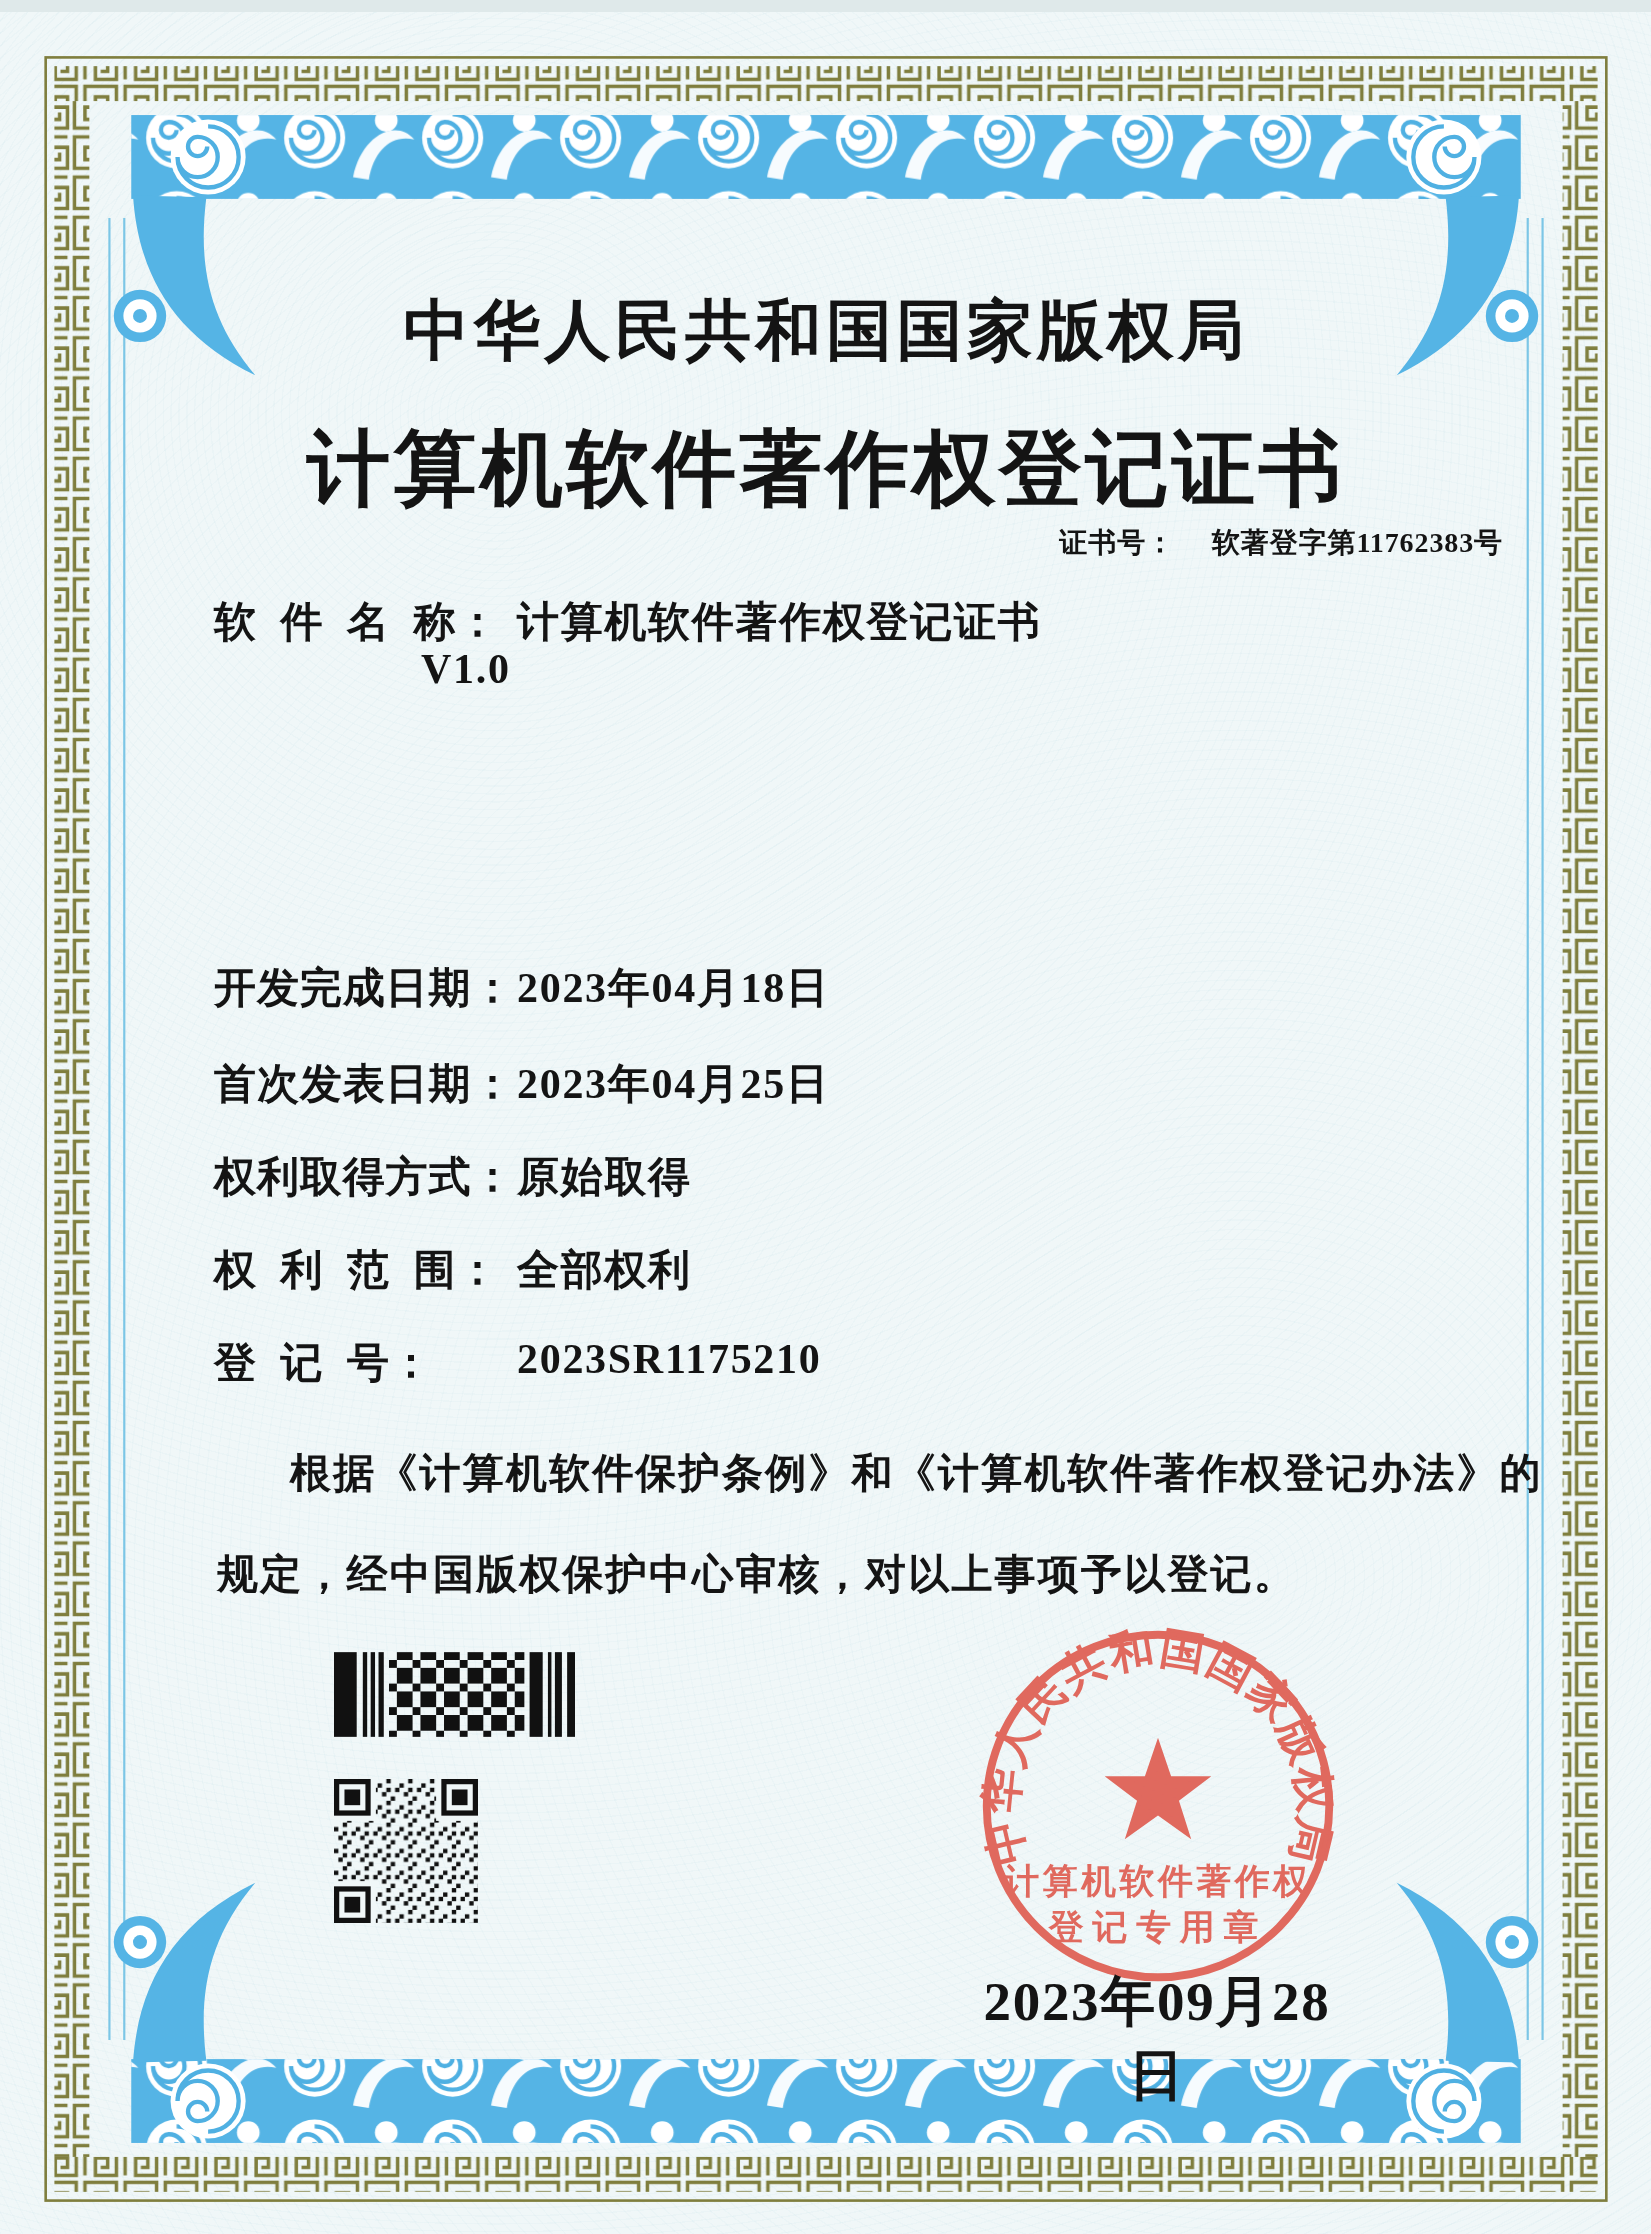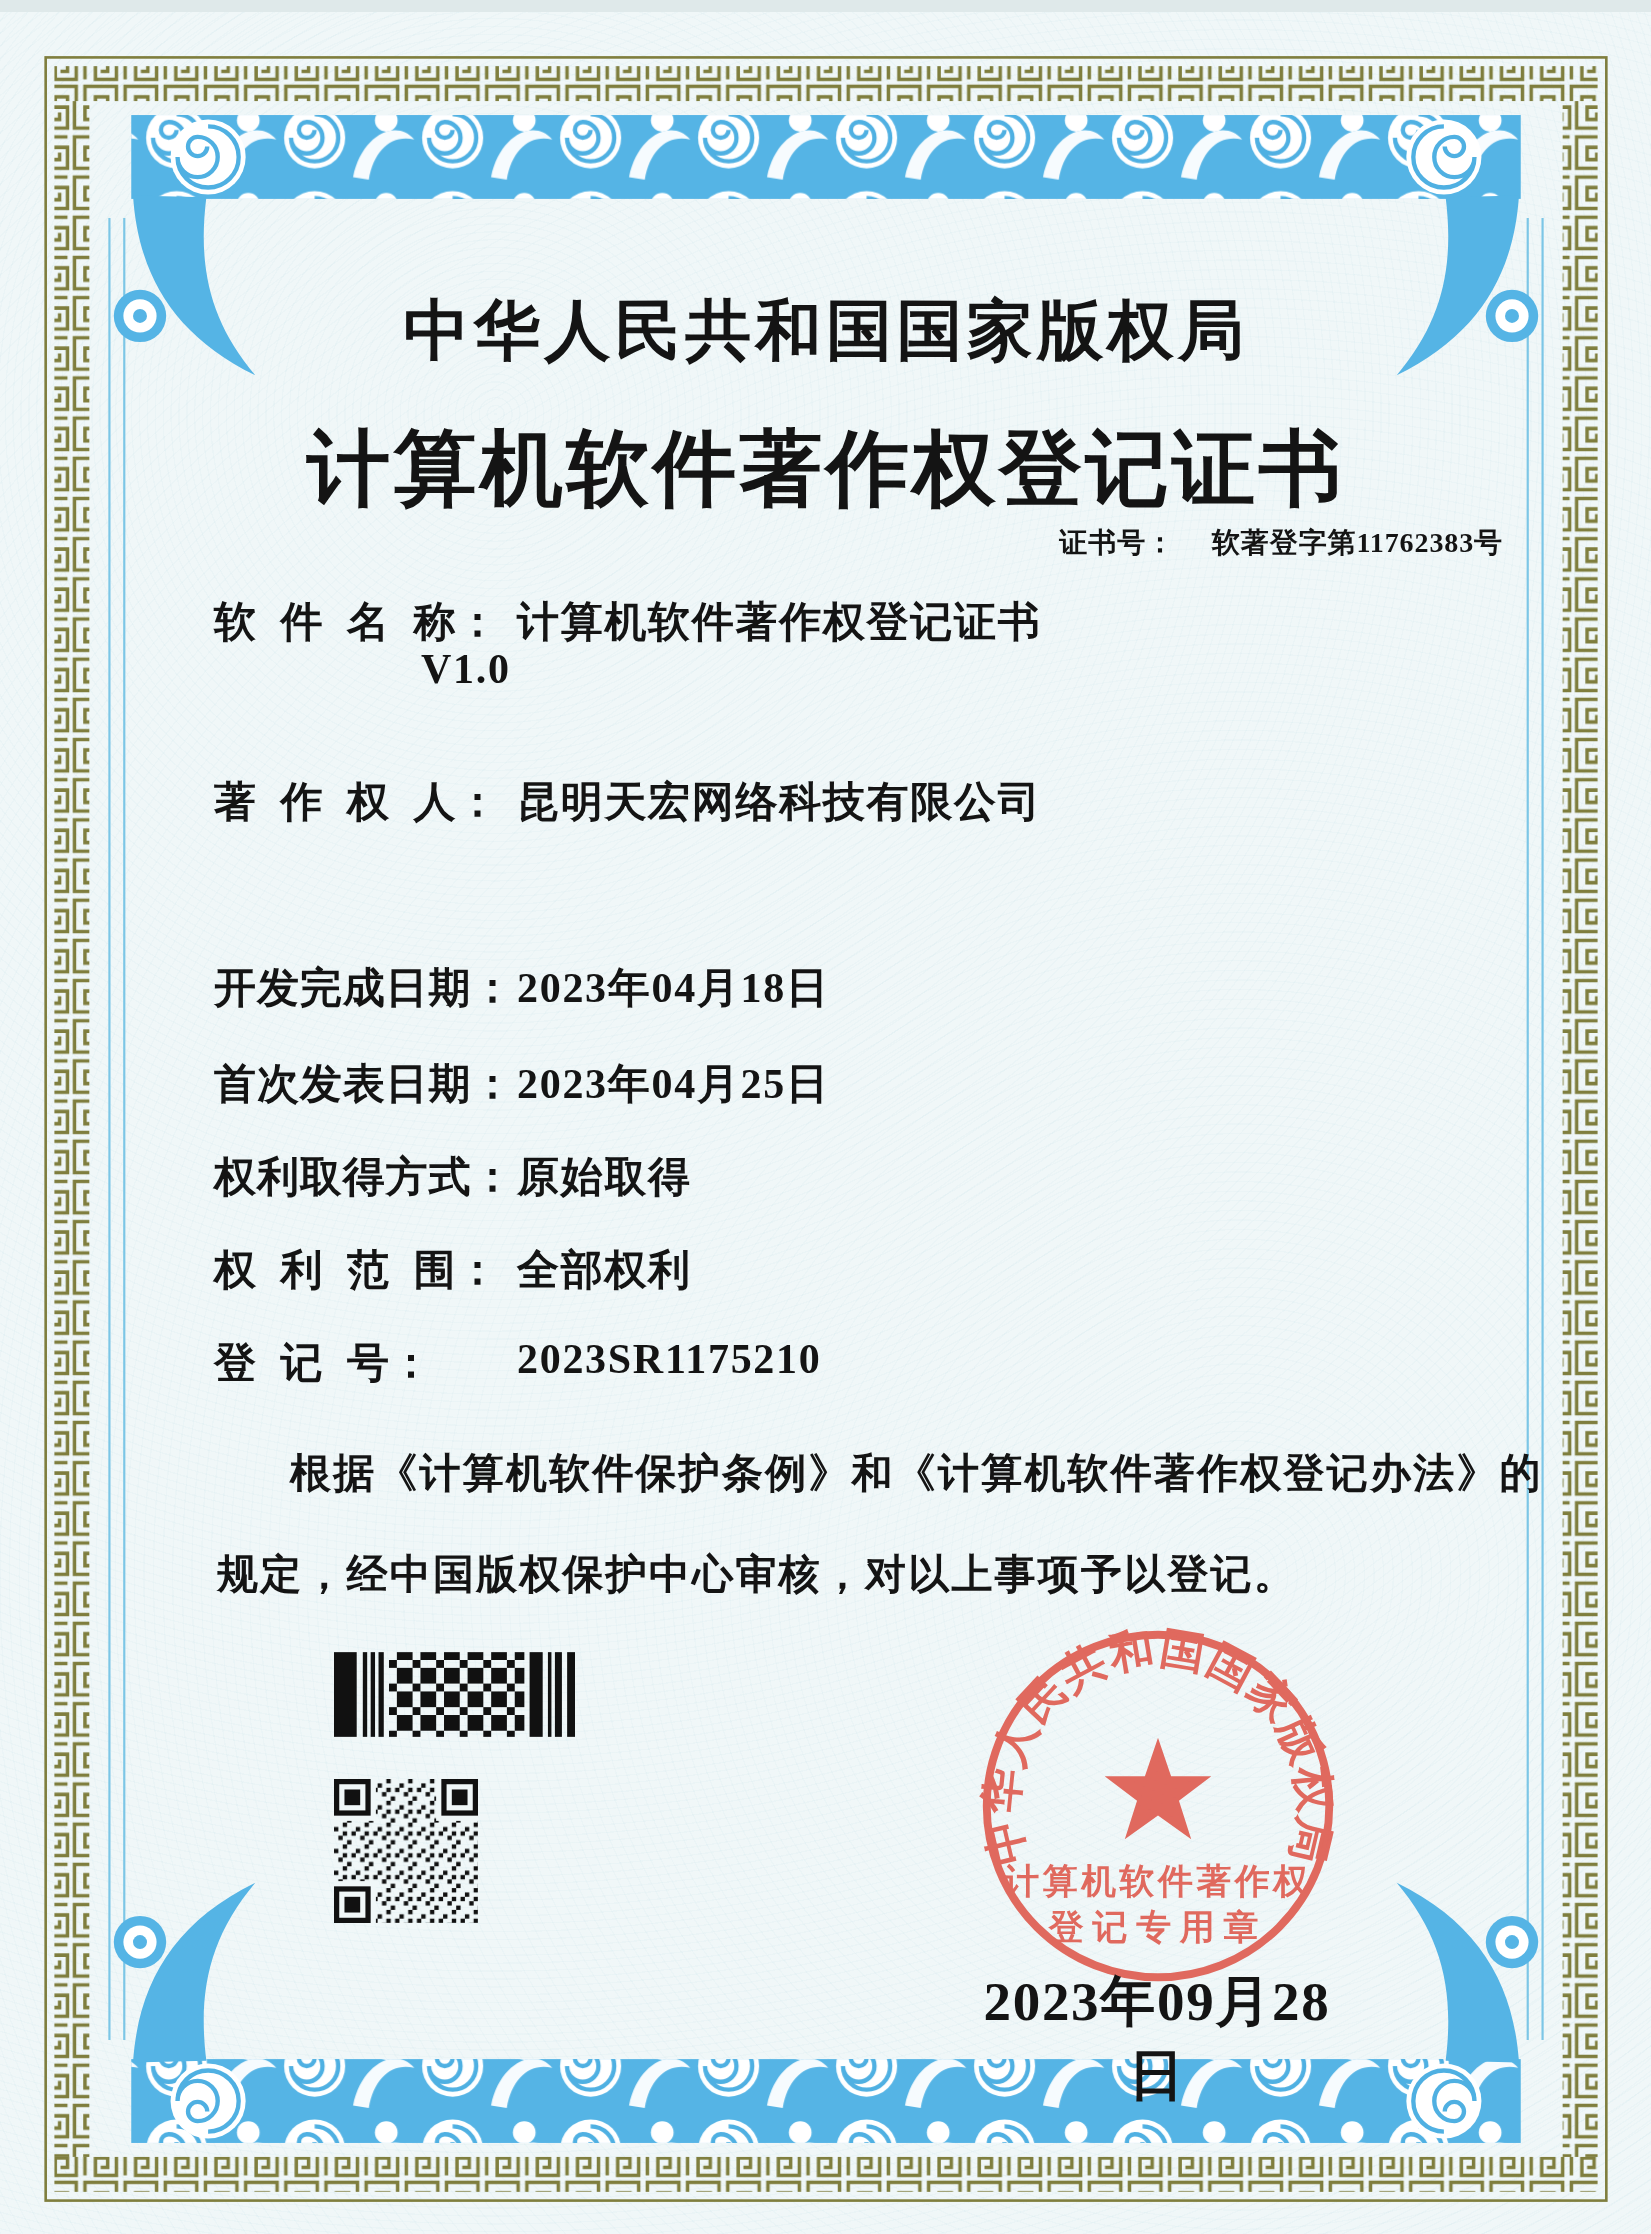--- a/index.html
+++ b/index.html
@@ -116,24 +116,20 @@
   <div class="certno">
     <span>证书号：</span><span class="gap"></span><span>软著登字第11762383号</span>
   </div>
 
   <div class="row" style="top:582px">
     <span class="flabel">软 件 名 称：</span>
     <span class="fvalue">计算机软件著作权登记证书</span>
   </div>
   <div class="v2">V1.0</div>
 
-  <div class="row" style="top:762px">
-    <span class="flabel">著 作 权 人：</span>
-    <span class="fvalue">昆明天宏网络科技有限公司</span>
-  </div>
 
   <div class="row" style="top:948px">
     <span class="flabel">开发完成日期：</span>
     <span class="fvalue">2023年04月18日</span>
   </div>
 
   <div class="row" style="top:1044px">
     <span class="flabel">首次发表日期：</span>
     <span class="fvalue">2023年04月25日</span>
   </div>

